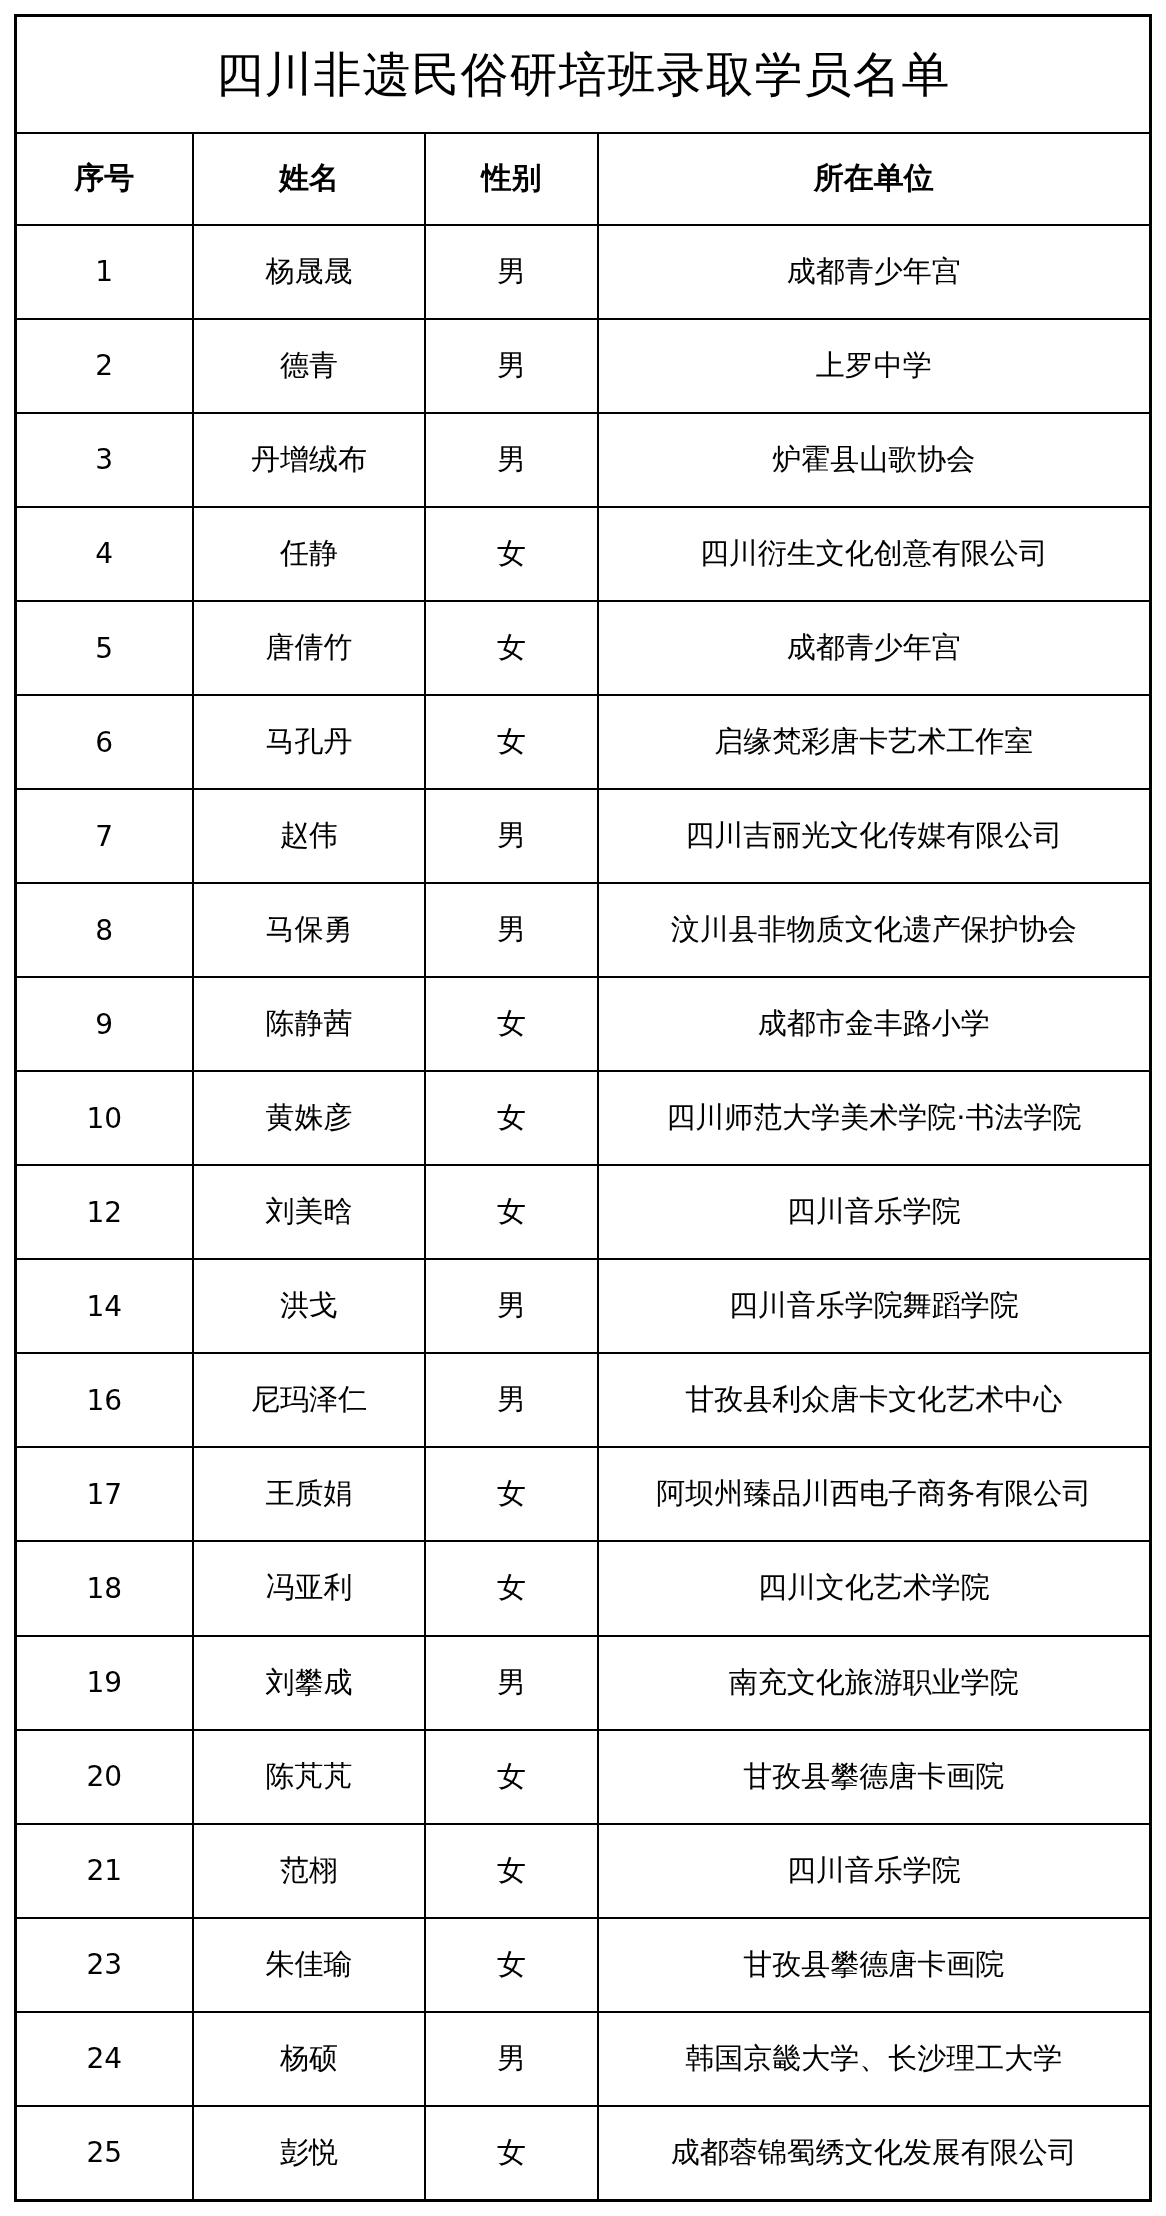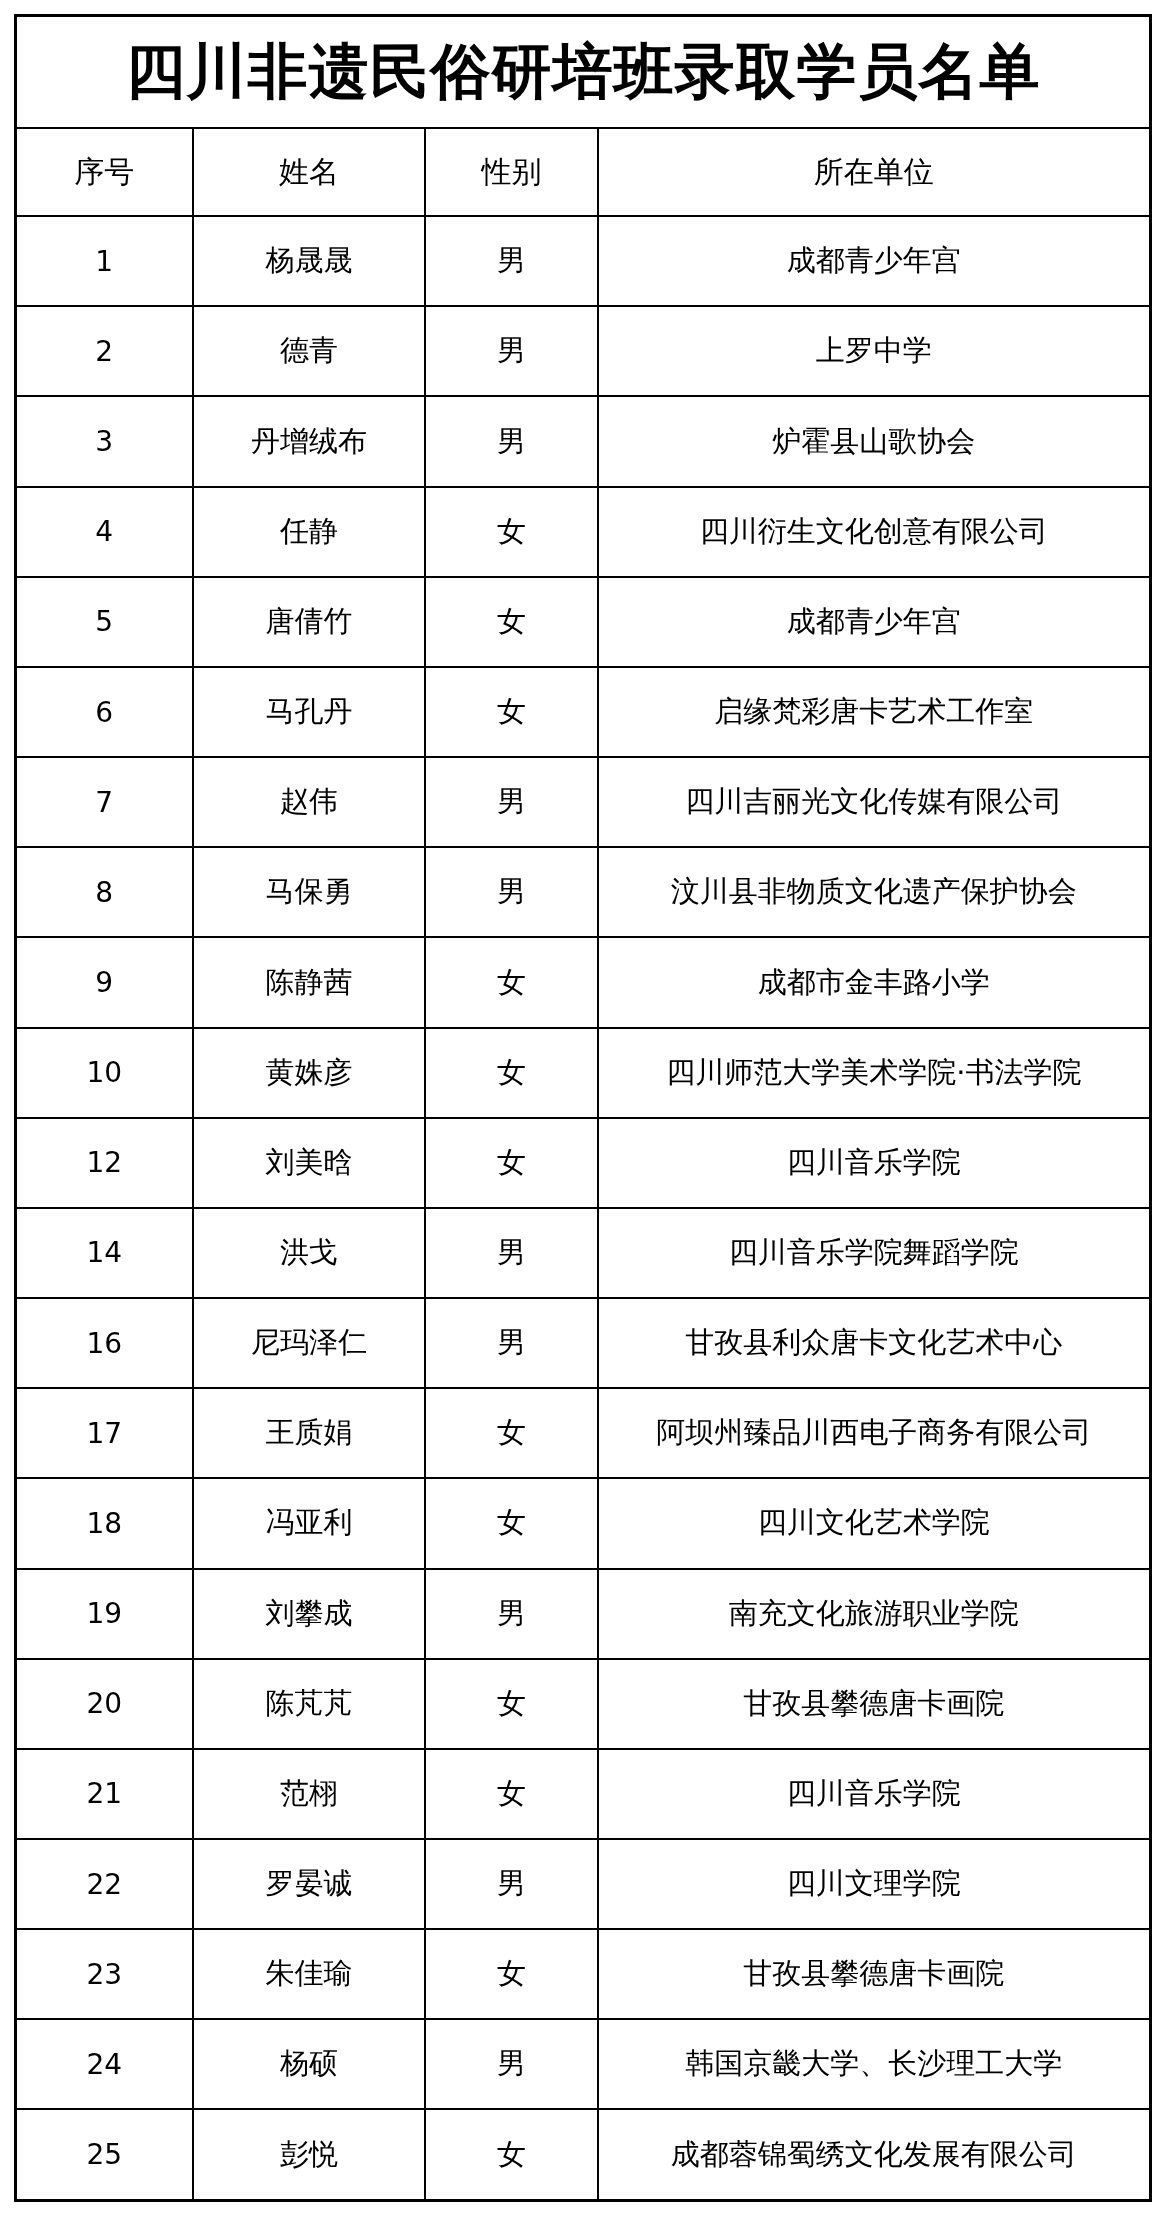--- a/index.html
+++ b/index.html
@@ -26,28 +26,28 @@
   table.roster td {
     border: 2px solid #000000;
     text-align: center;
     vertical-align: middle;
     padding: 0;
     overflow: hidden;
     white-space: nowrap;
   }
   tr.title-row td {
     height: 100px;
-    font-size: 60px;
-    font-weight: 700;
+    font-size: 48px;
+    font-weight: 400;
     letter-spacing: 1px;
   }
   tr.header-row th {
     height: 78px;
     font-size: 30px;
-    font-weight: 400;
+    font-weight: 700;
     text-align: center;
   }
   tr.data-row td {
     height: 80px;
     font-size: 29px;
     font-weight: 400;
   }
   tr.data-row td.cell-index {
     font-size: 28px;
   }
@@ -180,26 +180,20 @@
         <td class="cell-gender">女</td>
         <td class="cell-org">甘孜县攀德唐卡画院</td>
       </tr>
       <tr class="data-row">
         <td class="cell-index">21</td>
         <td class="cell-name">范栩</td>
         <td class="cell-gender">女</td>
         <td class="cell-org">四川音乐学院</td>
       </tr>
       <tr class="data-row">
-        <td class="cell-index">22</td>
-        <td class="cell-name">罗晏诚</td>
-        <td class="cell-gender">男</td>
-        <td class="cell-org">四川文理学院</td>
-      </tr>
-      <tr class="data-row">
         <td class="cell-index">23</td>
         <td class="cell-name">朱佳瑜</td>
         <td class="cell-gender">女</td>
         <td class="cell-org">甘孜县攀德唐卡画院</td>
       </tr>
       <tr class="data-row">
         <td class="cell-index">24</td>
         <td class="cell-name">杨硕</td>
         <td class="cell-gender">男</td>
         <td class="cell-org">韩国京畿大学、长沙理工大学</td>

